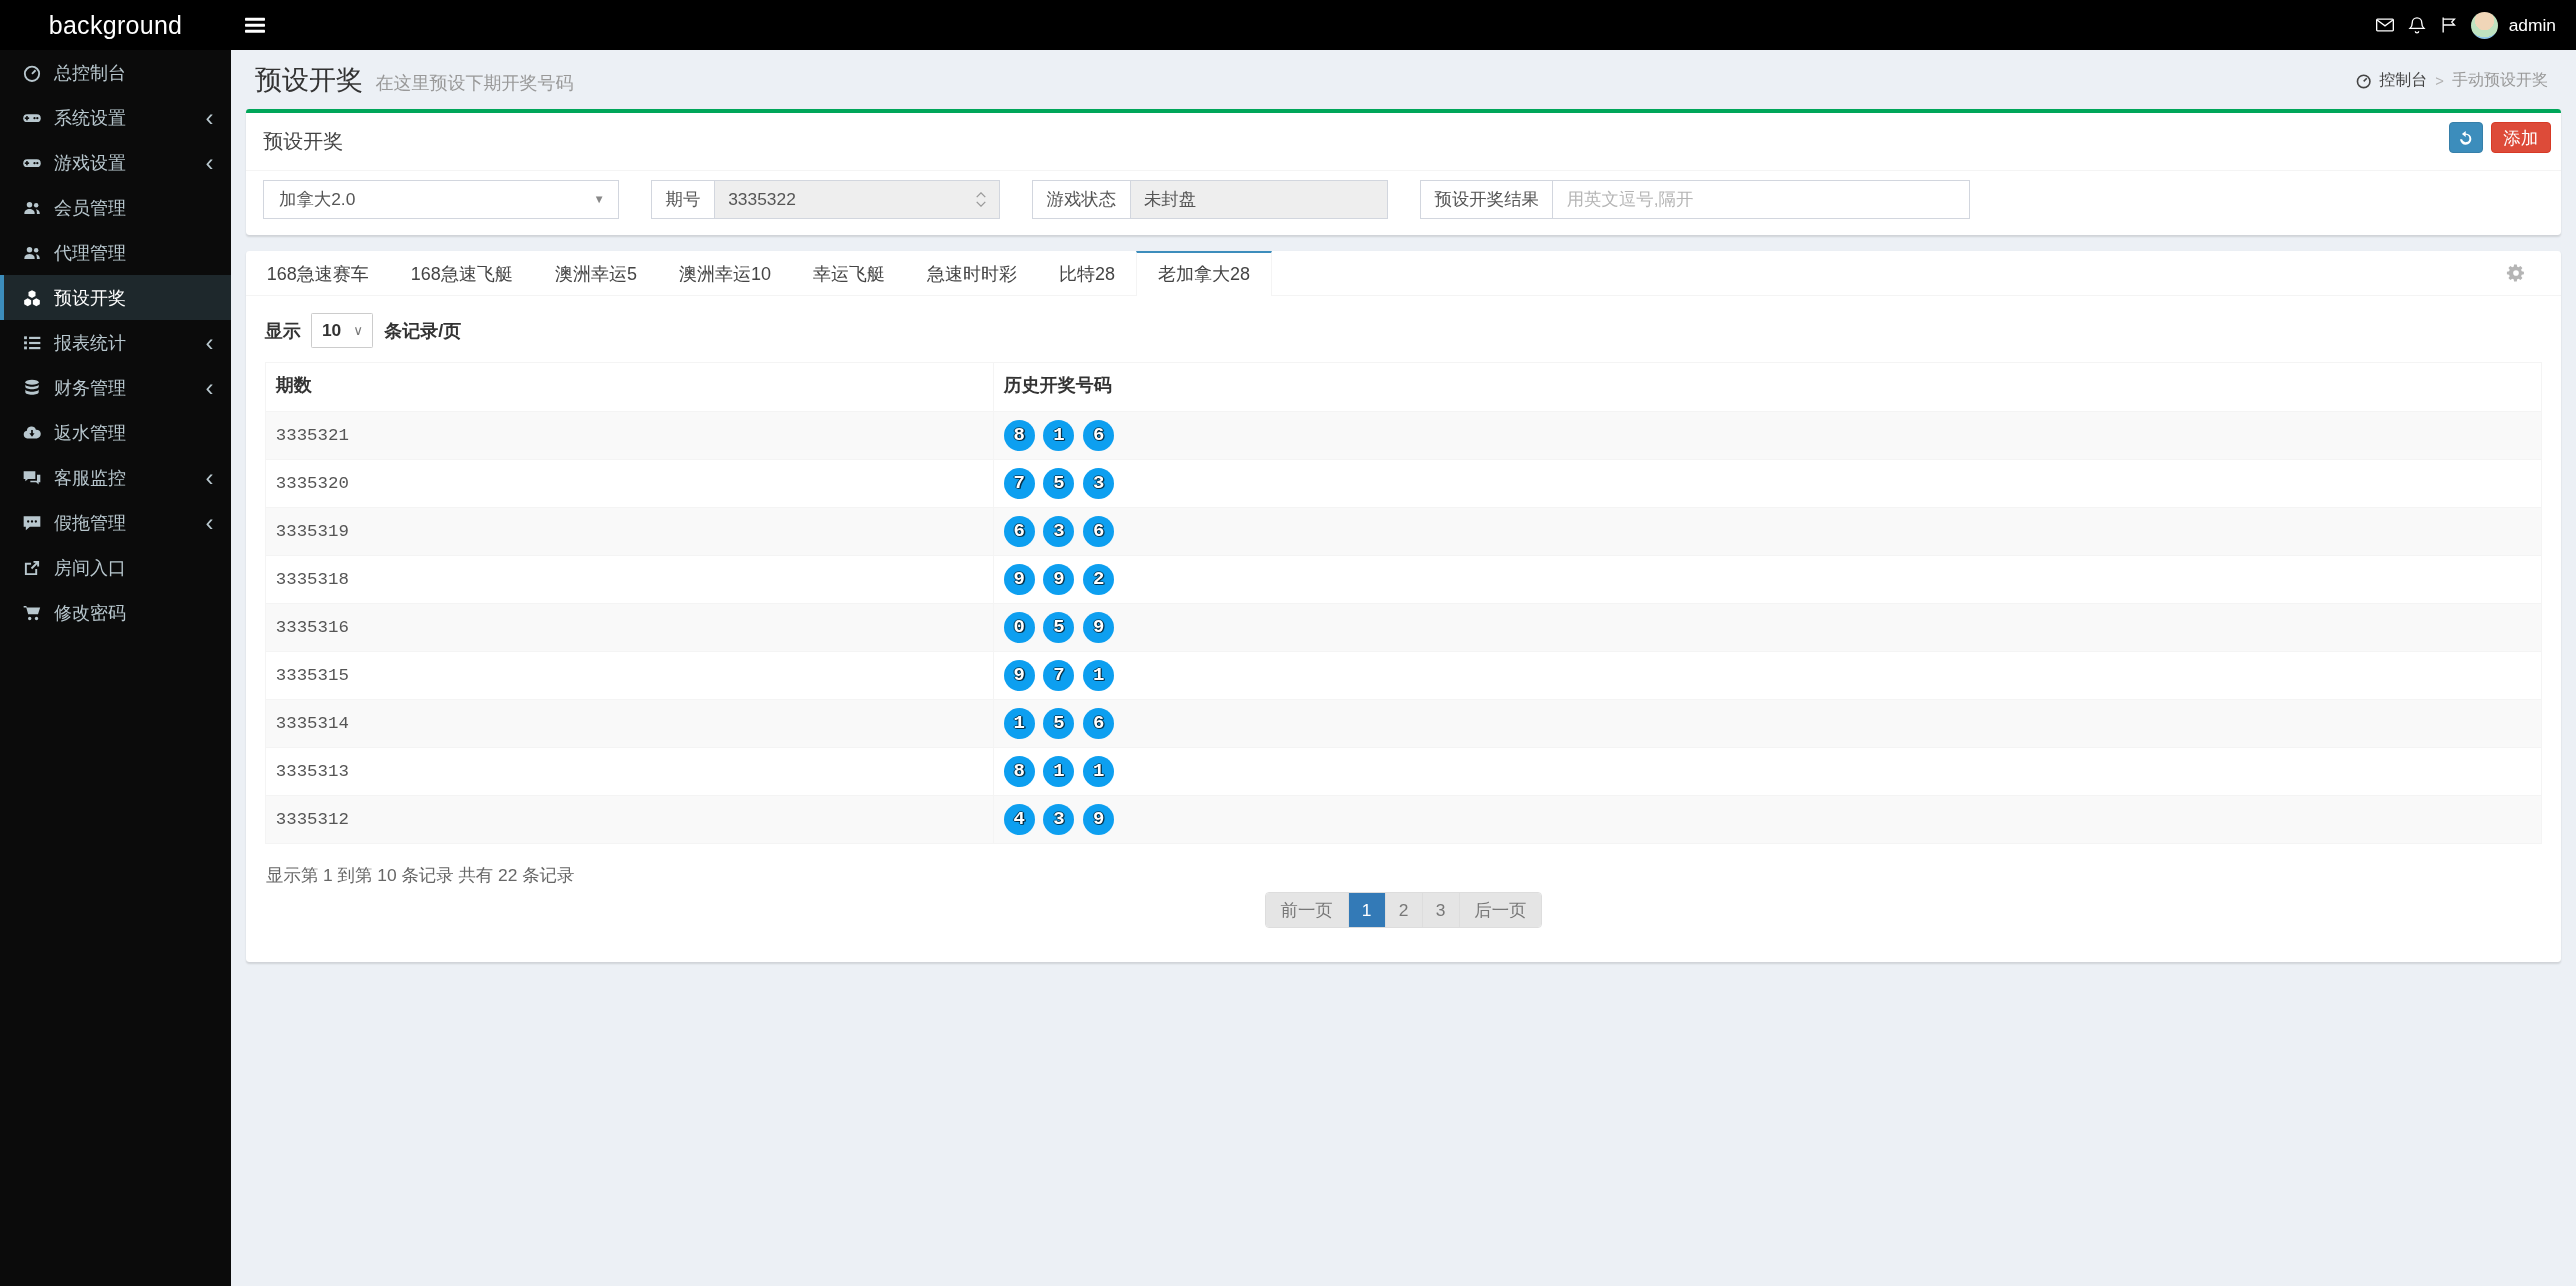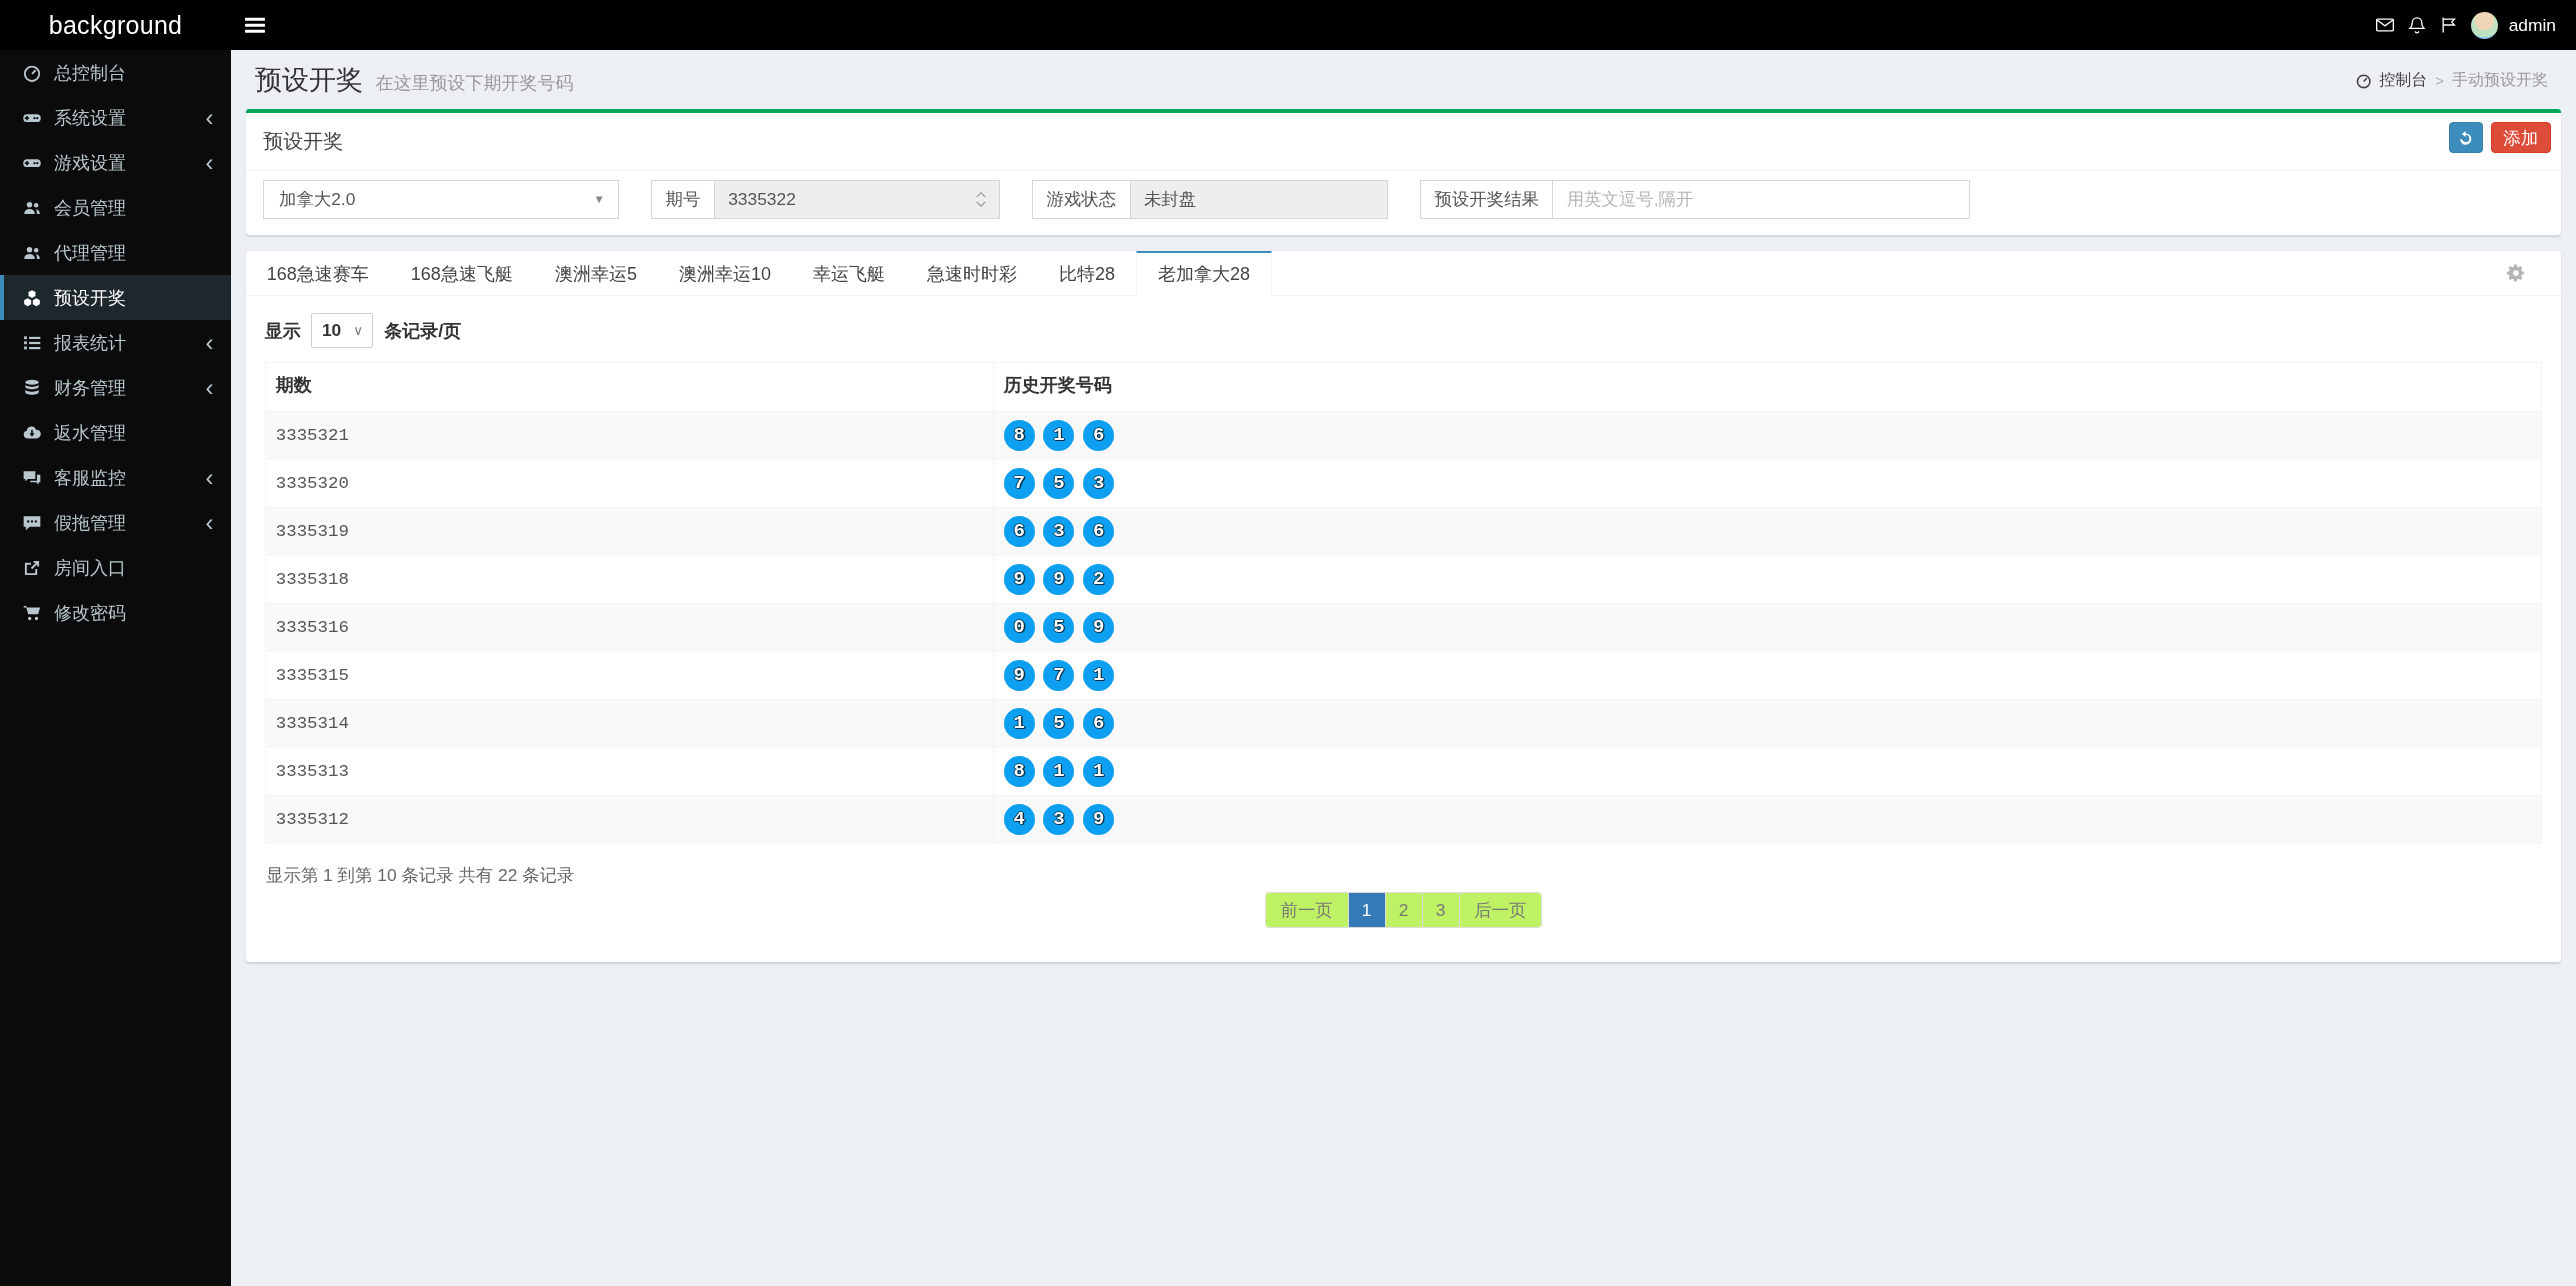--- a/index.html
+++ b/index.html
@@ -92,21 +92,21 @@
   tbody tr:nth-child(odd) { background:#f9f9f9; }
   .td-history { height:48px; }
   .ball { display:inline-flex; width:31px; height:31px; border-radius:50%; background:#0d9ff0; color:#fff;
     align-items:center; justify-content:center; font-size:19px; font-weight:bold; margin-right:8.7px;
     text-shadow:-1.3px 0 0 rgba(0,0,0,.45), 1.3px 0 0 rgba(0,0,0,.45), 0 -1.3px 0 rgba(0,0,0,.45), 0 1.3px 0 rgba(0,0,0,.45), 1.3px 1.3px 0 rgba(0,0,0,.45); }
 
   .summary { font-size:17.4px; color:#666; margin:19px 1.3px 5.4px; }
   .pagination-wrap { display:flex; justify-content:center; margin-top:5.4px; }
   .pagination { display:flex; border:0.7px solid #ddd; border-radius:4px; overflow:hidden; background:#fff; }
   .pagination li { min-width:37px; height:34px; padding:0 14.8px; display:flex; align-items:center; justify-content:center;
-    font-size:17.4px; color:#777; cursor:pointer; border-right:0.7px solid #ddd; background:#bef264; }
+    font-size:17.4px; color:#777; cursor:pointer; border-right:0.7px solid #ddd; background:#e5e5e5; }
   .pagination li.page { padding:0; }
   .pagination li:last-child { border-right:none; }
   .pagination li.active { background:#337ab7; color:#fff; }
 </style>
 </head>
 <body>
 
 <header class="navbar">
   <div class="logo">background</div>
   <div class="hamburger">

